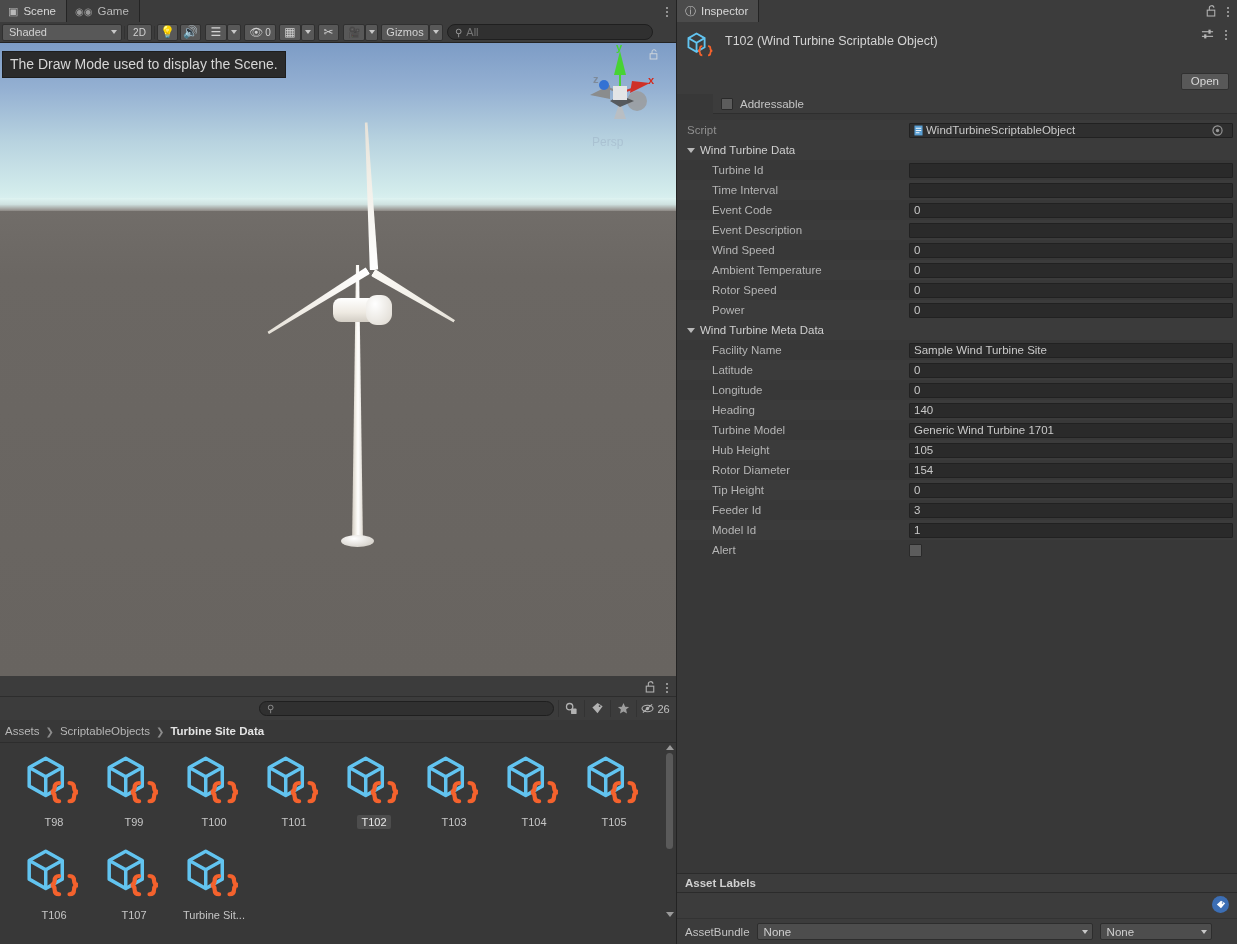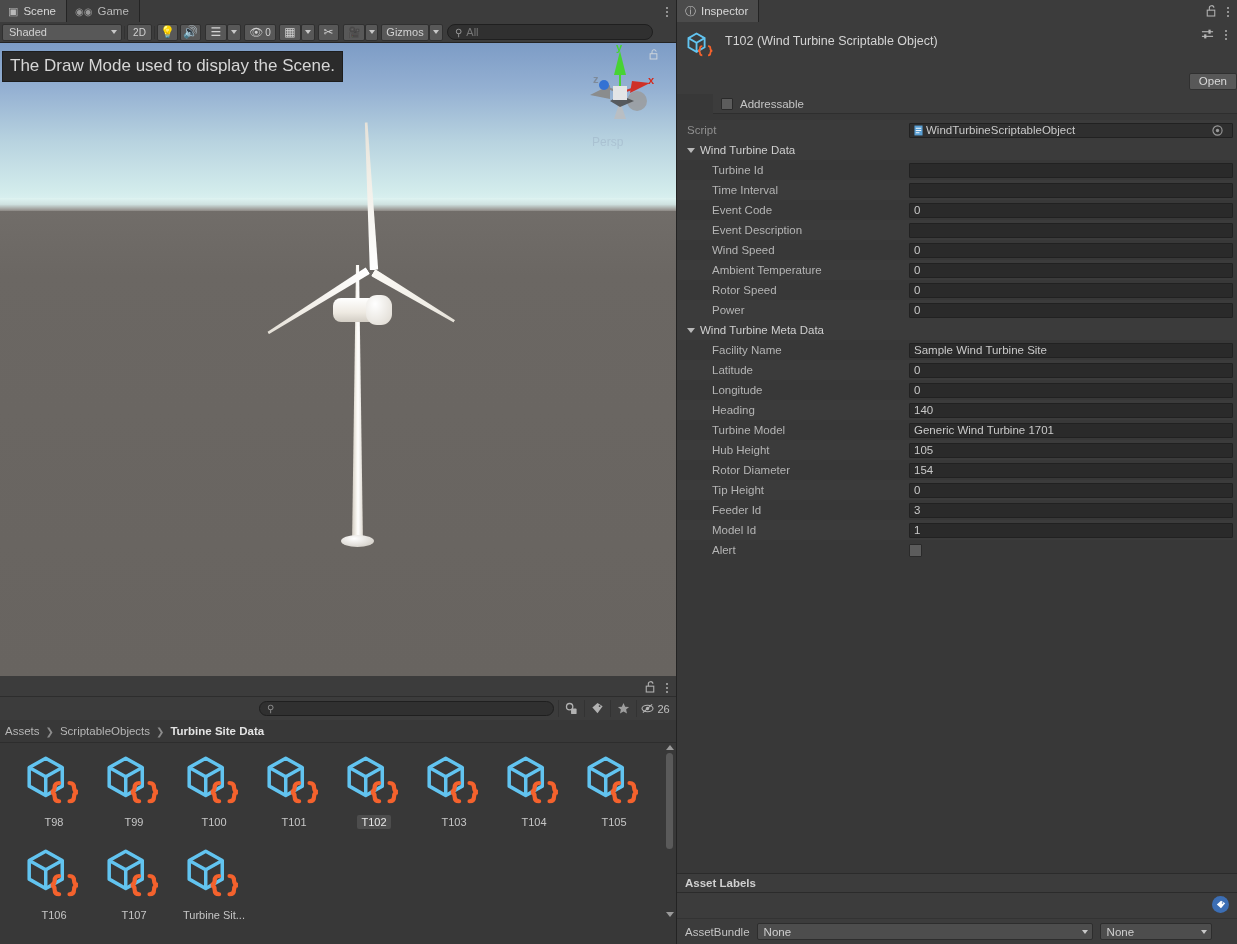--- a/index.html
+++ b/index.html
@@ -35,21 +35,21 @@
          background:linear-gradient(to bottom,#7d9cc6 0%, #94b0d2 28%, #b9d4e0 62%, #d3ecec 92%, #dff4f2 100%); }
   .haze{ position:absolute; left:0; top:155px; width:100%; height:14px;
          background:linear-gradient(to bottom,#dff4f2 0%, #cfe2e0 45%, #9a9894 85%, #7b7773 100%);}
   .ground { position:absolute; left:0; top:168px; width:100%; height:465px;
             background:linear-gradient(to bottom,#716d69 0%, #6b6763 14%, #686460 100%); }
 
   .tower { position:absolute; background:linear-gradient(to right,#cfc9c0 0%,#f4f1ea 38%,#ffffff 55%,#ddd8cf 100%); }
   .blade { position:absolute; transform-origin: 0 50%; border-radius:2px; }
 
   .tooltip { position:absolute; left:2px; top:8px; background:#2b2b2b; color:#d6d6d6;
-             padding:4px 7px 5px 7px; font-size:17px; border:1px solid #1d1d1d; z-index:30;}
+             padding:4px 7px 5px 7px; font-size:14px; border:1px solid #1d1d1d; z-index:30;}
 
   .gizmo { position:absolute; right:12px; top:0px; width:88px; height:108px; }
   .axislabel { position:absolute; font-size:11px; font-weight:bold; }
   .persp { position:absolute; left:16px; top:92px; color:#9fb4c7; font-size:12px; opacity:.55;}
   .lock-ico { position:absolute; right:6px; top:6px; width:9px; height:11px;}
 
   
   #project { position:absolute; left:0; top:676px; width:676px; height:268px; background:#383838;}
   .pj-top { height:21px; background:#3c3c3c; position:relative; border-bottom:1px solid #2d2d2d;}
   .pj-tools { height:23px; background:#3c3c3c; display:flex; align-items:center; justify-content:flex-end; padding-right:2px;}
@@ -71,21 +71,21 @@
   .cell .lbl.sel { background:#4d4d4d; color:#e8e8e8;}
   .vscroll { position:absolute; right:2px; top:69px; width:9px; height:172px; }
   .vscroll .thumb{ position:absolute; top:8px; left:1px; width:7px; height:96px; background:#5a5a5a; border-radius:4px;}
   .vs-arrow{ position:absolute; left:1px; width:0;height:0;border-left:4px solid transparent;border-right:4px solid transparent;}
 
   
   #inspector { position:absolute; left:676px; top:0; width:561px; height:944px; background:#383838;
                border-left:1px solid #232323; }
   .insp-head { height:46px; background:#3c3c3c; display:flex; align-items:flex-start; padding:6px 0 0 8px; position:relative;}
   .insp-title { font-size:12.5px; color:#d4d4d4; margin:6px 0 0 10px;}
-  .open-row { height:26px; background:#3c3c3c; display:flex; align-items:center; justify-content:flex-end; }
+  .open-row { height:26px; background:#3c3c3c; display:flex; align-items:center; justify-content:flex-end; padding-right:8px;}
   .open-btn { height:17px; padding:0 9px; background:#585858; border:1px solid #303030; border-radius:2px;
               color:#d8d8d8; font-size:11.5px; display:flex; align-items:center; cursor:pointer;}
   .addr-row { height:20px; background:#3c3c3c; display:flex; align-items:center; padding-left:8px; gap:7px;
               border-bottom:1px solid #2e2e2e;margin-left:36px;}
   .ckbox { width:12px;height:12px;background:#5c5c5c;border:1px solid #2a2a2a;border-radius:1px;cursor:pointer;}
 
   .row { height:20px; display:flex; align-items:center; }
   .row.alt { background:#3b3b3b; }
   .row .name { width:232px; padding-left:35px; color:#b4b4b4; font-size:11.5px;}
   .row .name.dim { color:#8f8f8f;}

